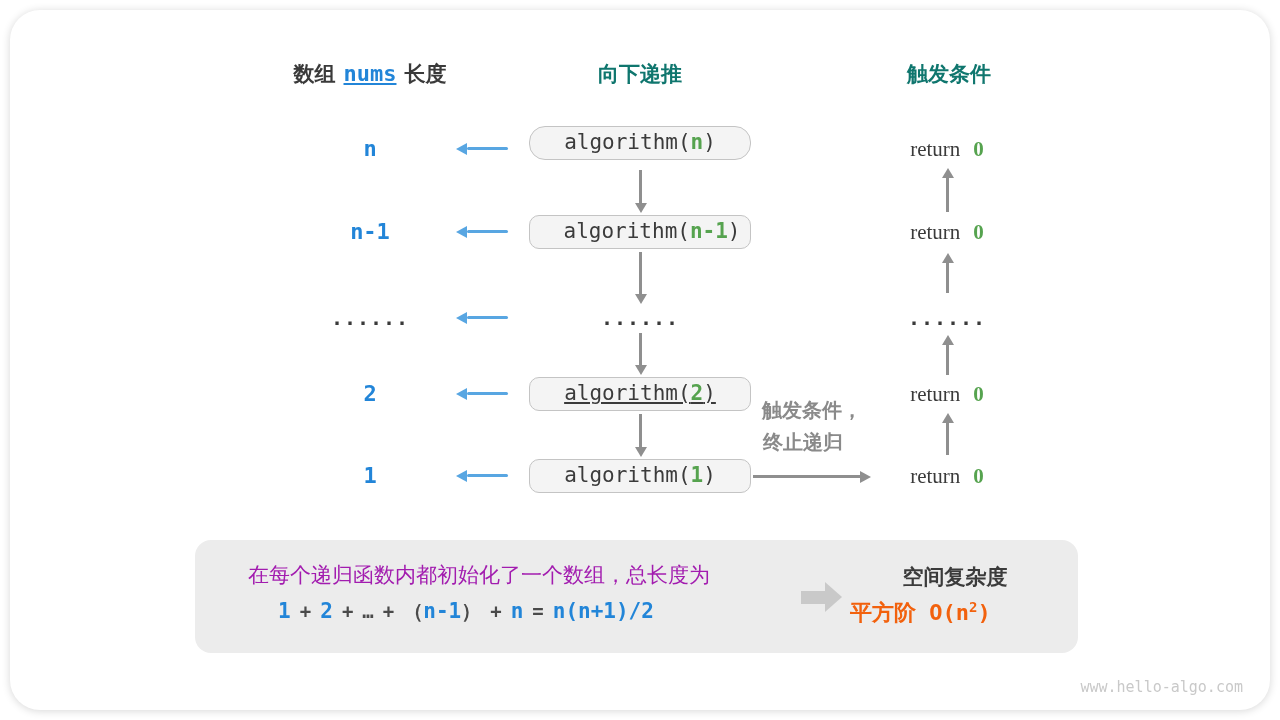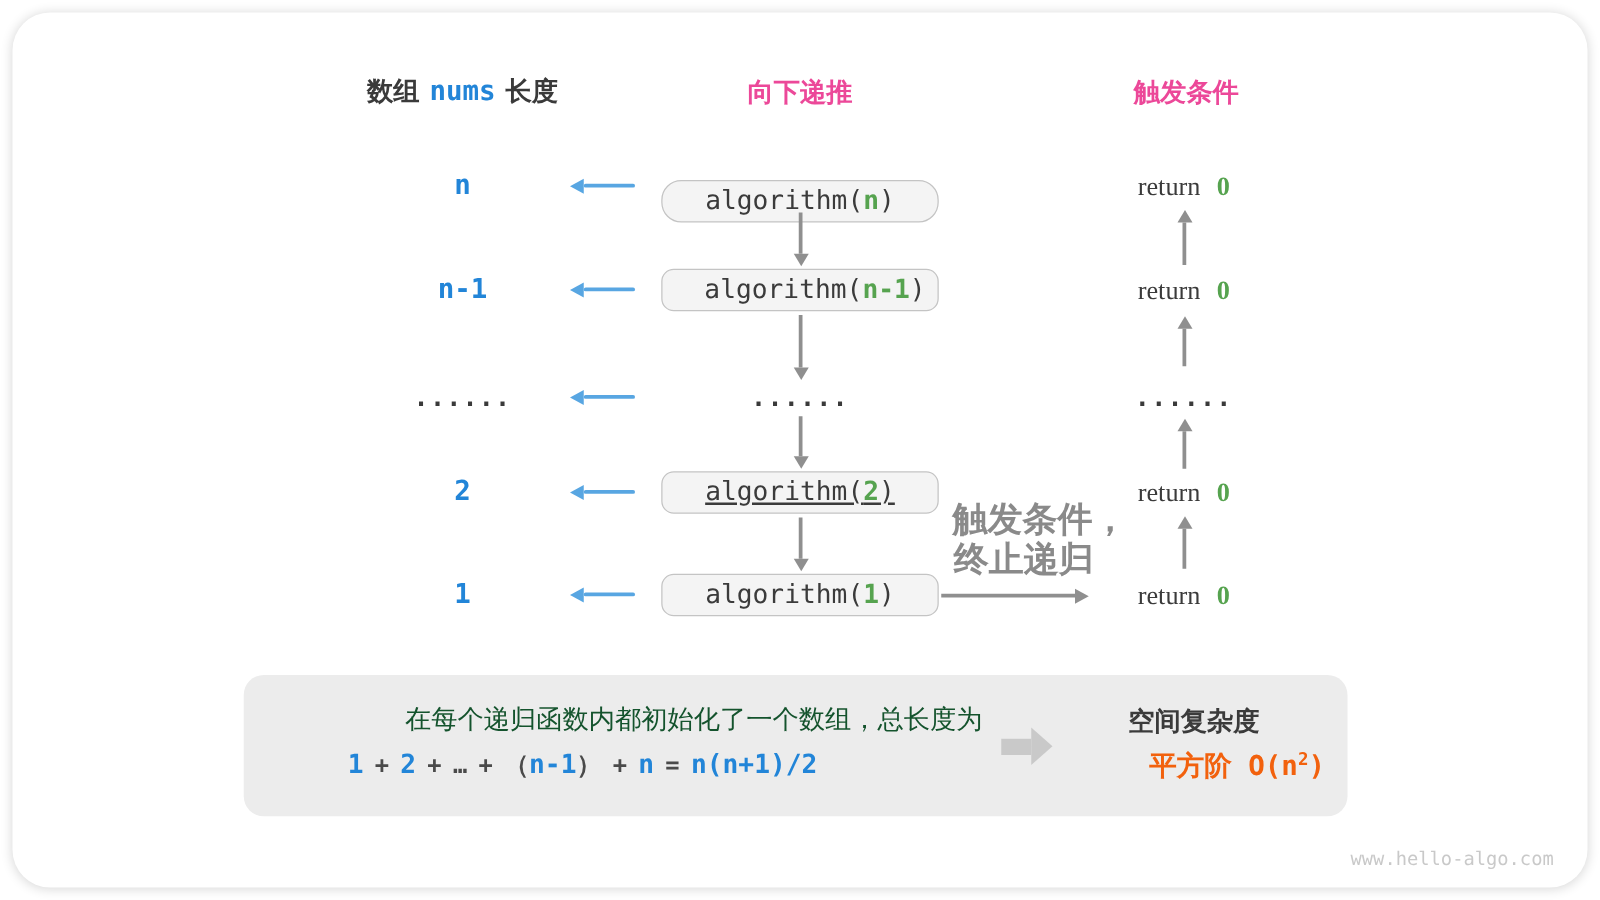--- a/index.html
+++ b/index.html
@@ -6,22 +6,22 @@
   body { width:1280px; height:720px; position:relative; font-family:"Liberation Sans",sans-serif; overflow:hidden; }
 
   .card { position:absolute; left:10px; top:10px; width:1260px; height:700px;
           background:#ffffff; border-radius:30px; box-shadow:0 1px 9px rgba(0,0,0,.16); }
   .blue  { color:#2285d8; }
   .green { color:#56a34f; font-weight:bold; }
 
   
   .hdr { position:absolute; top:59px; height:30px; line-height:30px; text-align:center;
          font-weight:bold; font-size:21px; color:#3a3a3a; white-space:nowrap; }
-  .hdr.gray { color:#ec4899;font-family:Liberation Serif, serif; }
-  .hdr .code { font-family:"DejaVu Sans Mono","Liberation Mono",monospace; font-size:22px; margin:0 8px; }
+  .hdr.gray { color:#0f766e; }
+  .hdr .code { font-family:"DejaVu Sans Mono","Liberation Mono",monospace; font-size:22px; margin:0 8px;text-decoration:underline; }
 
   
   .len { position:absolute; left:280px; width:180px; height:32px; line-height:32px; text-align:center;
          font-family:"DejaVu Sans Mono","Liberation Mono",monospace; font-weight:bold; font-size:22px; color:#2285d8; }
   .dots { position:absolute; height:32px; line-height:32px; text-align:center; color:#3a3a3a;
           font-family:"DejaVu Sans Mono","Liberation Mono",monospace; font-weight:bold; font-size:20px; letter-spacing:1px; }
 
   
   .harrow { position:absolute; left:467px; width:41px; height:3px; background:#58a6e2; border-radius:2px; }
   .harrow::before { content:""; position:absolute; left:-11px; top:-4.5px; width:0; height:0;
@@ -52,33 +52,33 @@
   .rarrow { position:absolute; left:753px; top:475px; width:107px; height:3px; background:#8f8f8f; }
   .rarrow::after { content:""; position:absolute; right:-11px; top:-4.5px; width:0; height:0;
           border-top:6px solid transparent; border-bottom:6px solid transparent; border-left:11px solid #8f8f8f; }
 
   
   .ret { position:absolute; left:857px; width:180px; height:30px; line-height:30px; text-align:center;
          font-family:Liberation Serif, serif; font-size:21px; color:#3b3b3b; white-space:nowrap; }
   .ret .val { margin-left:13px; }
 
   
-  .note { position:absolute; font-weight:bold; font-size:28px; color:#8a8a8a; white-space:nowrap;text-align:center; }
+  .note { position:absolute; font-weight:bold; font-size:20px; color:#8a8a8a; white-space:nowrap;text-align:center; }
 
   
   .summary-box { position:absolute; left:195px; top:540px; width:883px; height:113px; background:#ececec; border-radius:16px; }
-  .desc { position:absolute; left:196px; top:561px; width:566px; text-align:right; font-size:21px; color:#14532d; white-space:nowrap;padding-left:24px; }
+  .desc { position:absolute; left:196px; top:561px; width:566px; text-align:center; font-size:21px; color:#a21caf; white-space:nowrap; }
   .formula { position:absolute; left:196px; top:598px; width:540px; display:flex; justify-content:center; align-items:baseline;
              gap:9px; font-family:"DejaVu Sans Mono","Liberation Mono",monospace; font-weight:bold; font-size:21px; }
   .formula .op { color:#4a4a4a; font-size:19px; }
   .formula .paren { color:#4a4a4a; font-family:"Liberation Sans",sans-serif; font-size:20px; }
   .grp { display:flex; align-items:baseline; }
 
   .cx-title { position:absolute; left:855px; top:563px; width:200px; text-align:center; font-weight:bold; font-size:21px; color:#3b3b3b; }
-  .cx-value { position:absolute; left:850px; top:598px; width:210px; text-align:right; font-weight:bold; font-size:22px; color:#f2610d;
+  .cx-value { position:absolute; left:850px; top:598px; width:210px; text-align:left; font-weight:bold; font-size:22px; color:#f2610d;
               font-family:"DejaVu Sans Mono","Liberation Mono",monospace; white-space:nowrap; }
   .cx-value sup { font-size:14px; }
 
   
   .block-arrow { position:absolute; left:801px; top:582px; width:42px; height:30px; }
   .block-arrow .bar { position:absolute; left:0; top:9px; width:24px; height:13px; background:#c9c9c9; }
   .block-arrow .tip { position:absolute; left:24px; top:0; width:0; height:0;
           border-top:15px solid transparent; border-bottom:15px solid transparent; border-left:17px solid #c9c9c9; }
 
   .watermark { position:absolute; left:1040px; top:678px; width:203px; text-align:right;
@@ -90,21 +90,21 @@
 <div class="card"></div>
 
 <div class="hdr" style="left:270px; width:200px;">
   <span>数组</span><span class="code blue">nums</span><span>长度</span>
 </div>
 <div class="hdr gray" style="left:540px; width:200px;">向下递推</div>
 <div class="hdr gray" style="left:849px; width:200px;">触发条件</div>
 
 <div class="len" style="top:133px;">n</div>
 <div class="harrow" style="top:147px;"></div>
-<div class="codebox" style="top:144px;border-radius:16px;"><span>algorithm(</span><span class="green">n</span><span>)</span></div>
+<div class="codebox" style="top:126px;border-radius:16px;"><span>algorithm(</span><span class="green">n</span><span>)</span></div>
 <div class="ret" style="top:134px;"><span>return</span><span class="green val">0</span></div>
 
 <div class="len" style="top:216px;">n-1</div>
 <div class="harrow" style="top:230px;"></div>
 <div class="codebox" style="top:215px;padding-left:24px;"><span>algorithm(</span><span class="green">n-1</span><span>)</span></div>
 <div class="ret" style="top:217px;"><span>return</span><span class="green val">0</span></div>
 
 <div class="dots" style="left:280px; width:180px; top:302px;">......</div>
 <div class="harrow" style="top:316px;"></div>
 <div class="dots" style="left:529px; width:222px; top:302px;">......</div>

